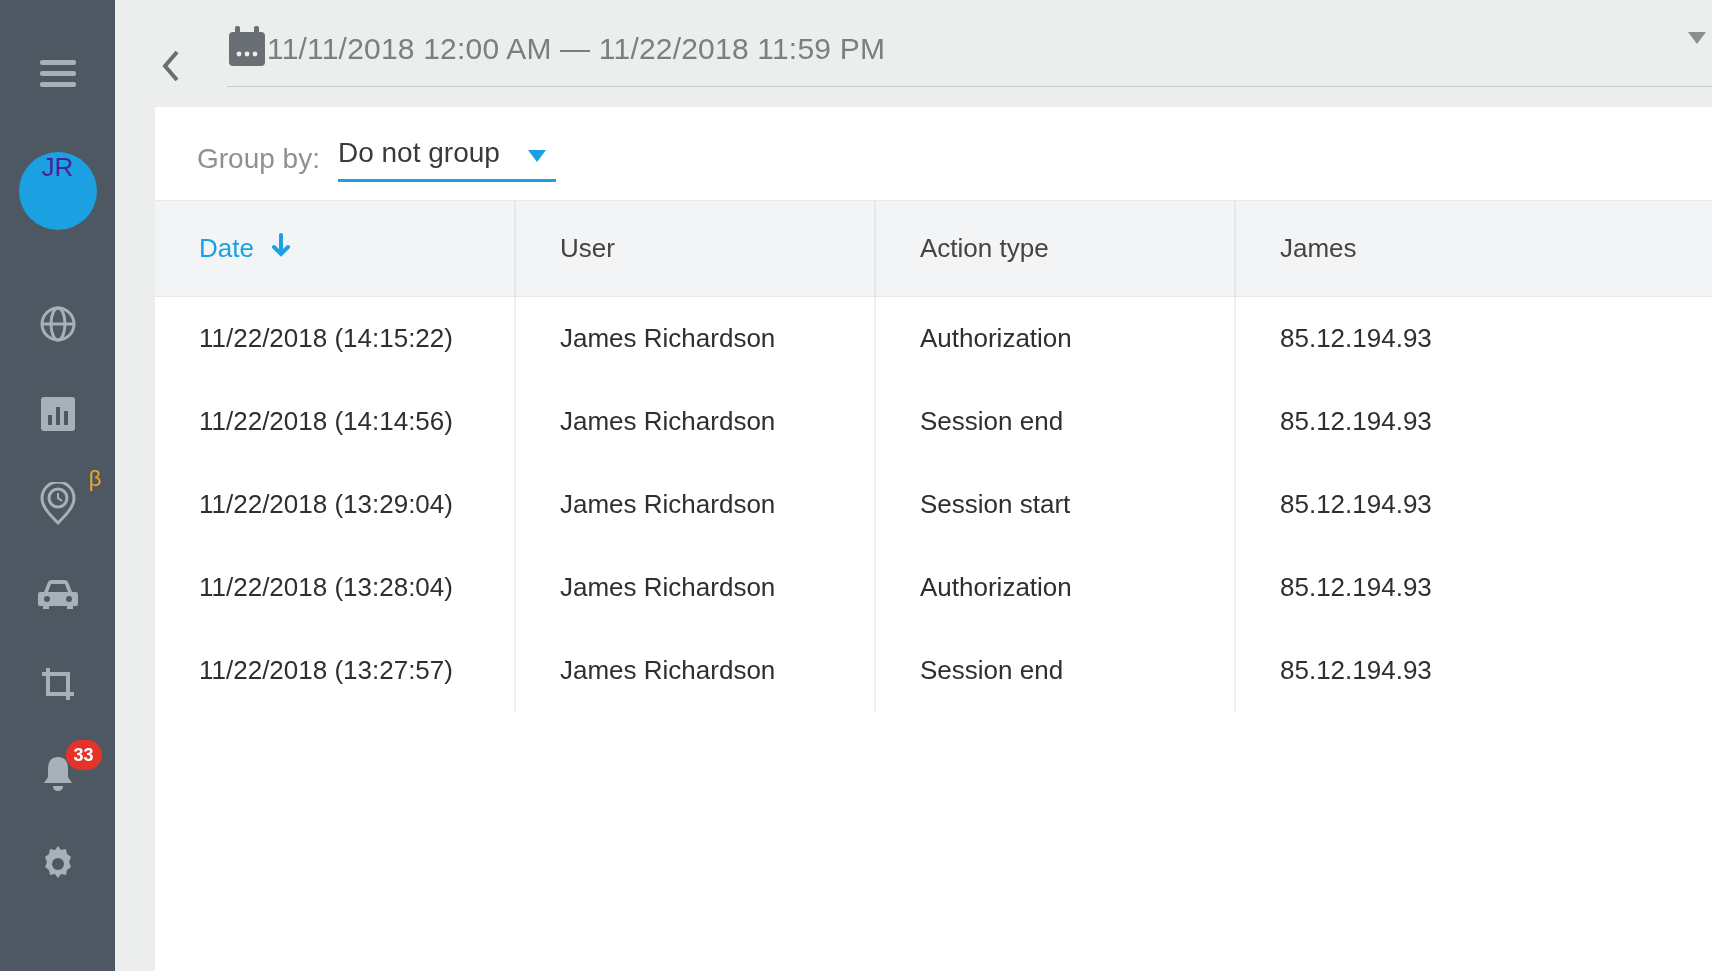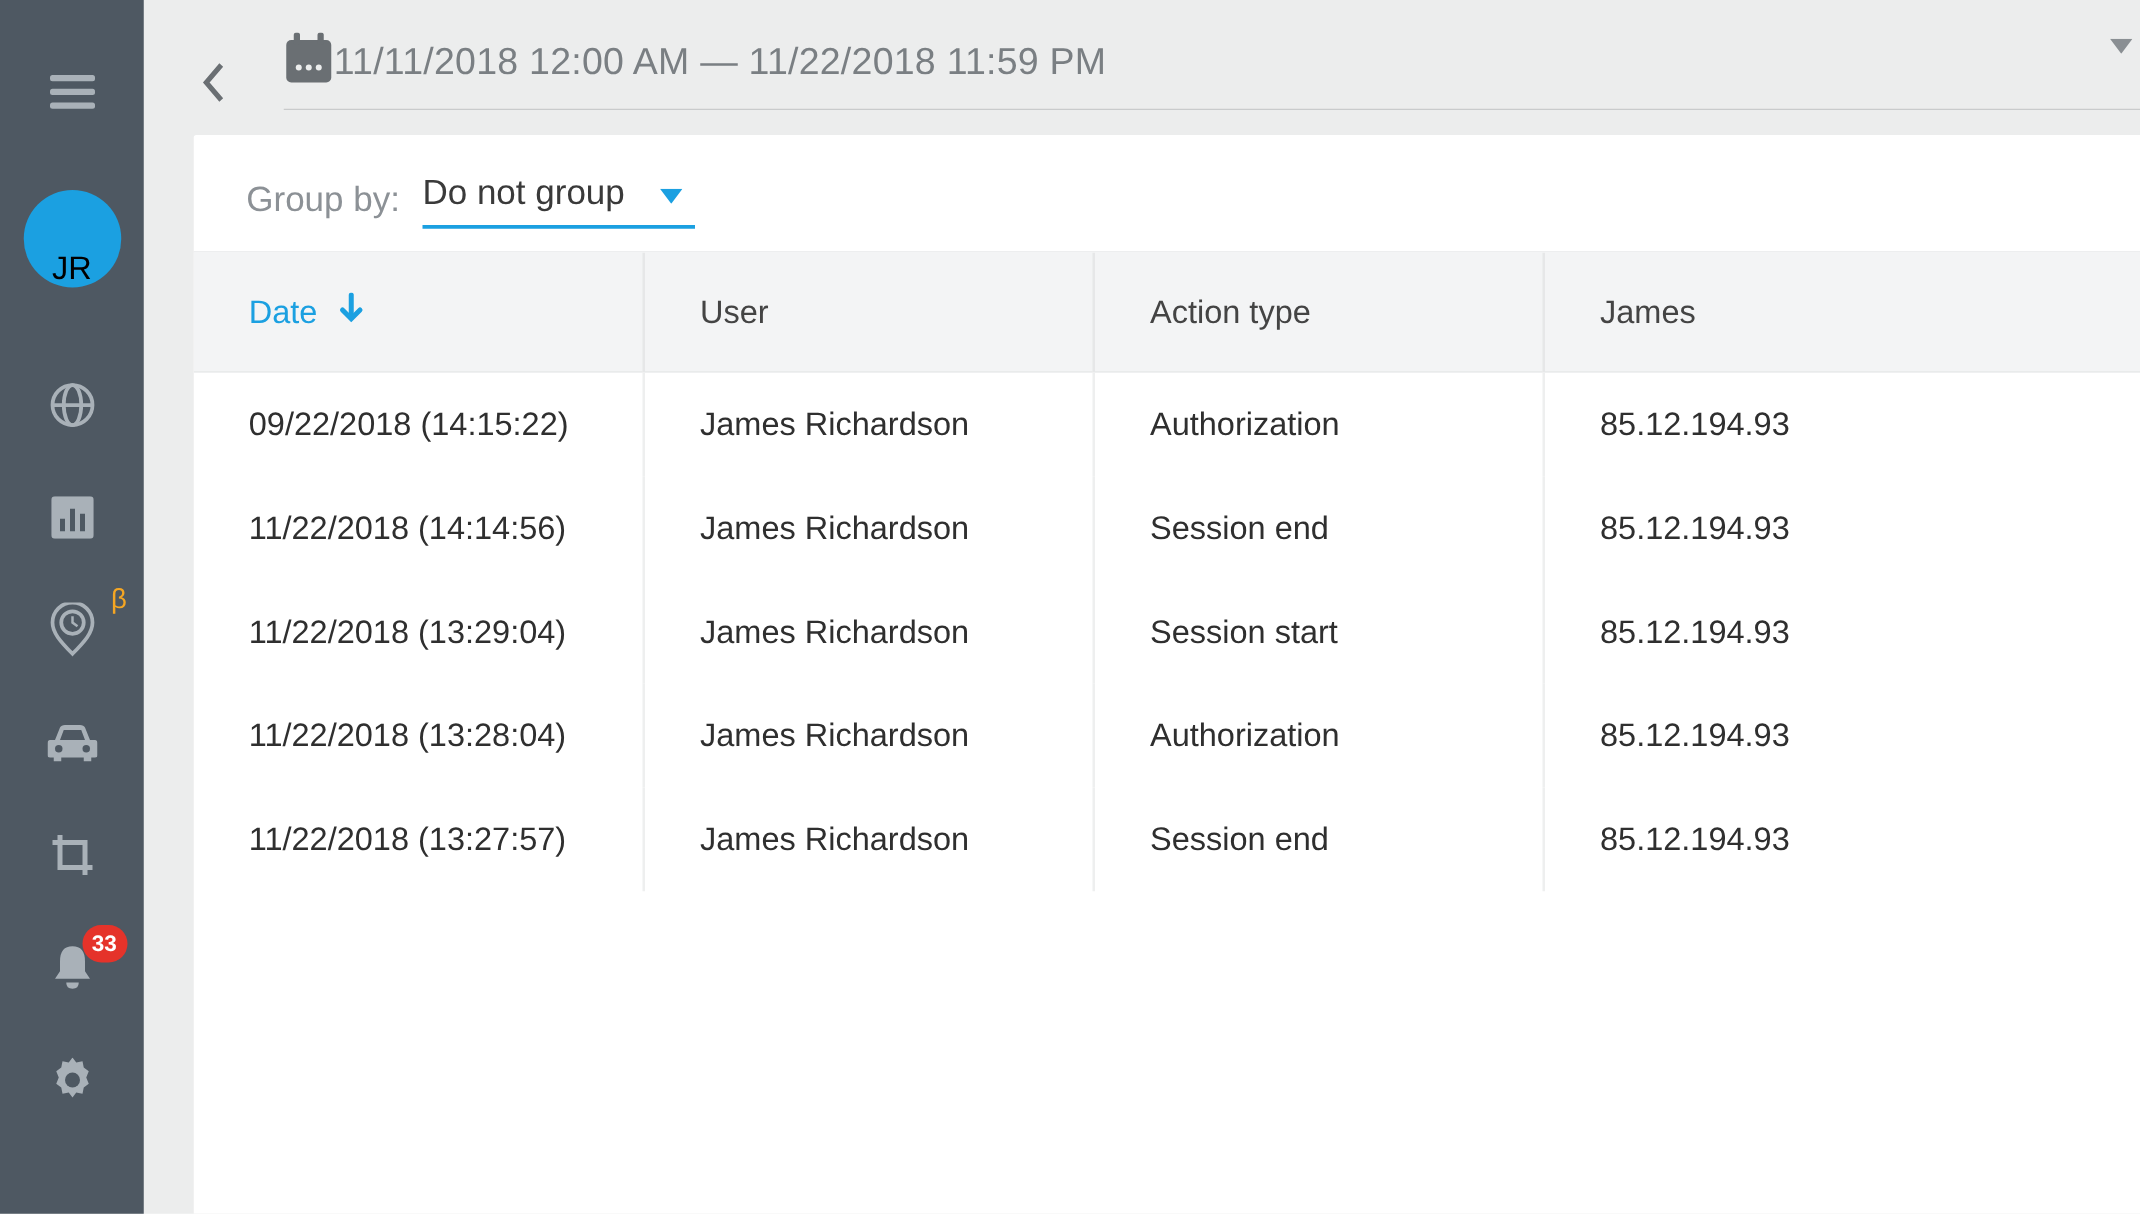--- a/index.html
+++ b/index.html
@@ -36,25 +36,25 @@
     justify-content: center;
     position: relative;
     color: #a9b1b8;
     cursor: pointer;
   }
   .sidebar .avatar {
     width: 78px;
     height: 78px;
     border-radius: 50%;
     background: #1ba0e1;
-    color: #000000;
+    color: #4c1d95;
     font-size: 26px;
     font-weight: 400;
     display: flex;
-    align-items: flex-end;
+    align-items: flex-start;
     justify-content: center;
     margin-top: 12px;
     margin-bottom: 28px;
   }
   .sidebar svg { display: block; }
   .badge-beta {
     position: absolute;
     top: -14px;
     right: -20px;
     color: #f5a623;
@@ -342,21 +342,21 @@
             <th>
               <span>Action type</span>
             </th>
             <th>
               <span>James</span>
             </th>
           </tr>
         </thead>
         <tbody>
             <tr>
-              <td>09/22/2018 (14:15:22)</td>
+              <td>11/22/2018 (14:15:22)</td>
               <td>James Richardson</td>
               <td>Authorization</td>
               <td>85.12.194.93</td>
             </tr>
             <tr>
               <td>11/22/2018 (14:14:56)</td>
               <td>James Richardson</td>
               <td>Session end</td>
               <td>85.12.194.93</td>
             </tr>

